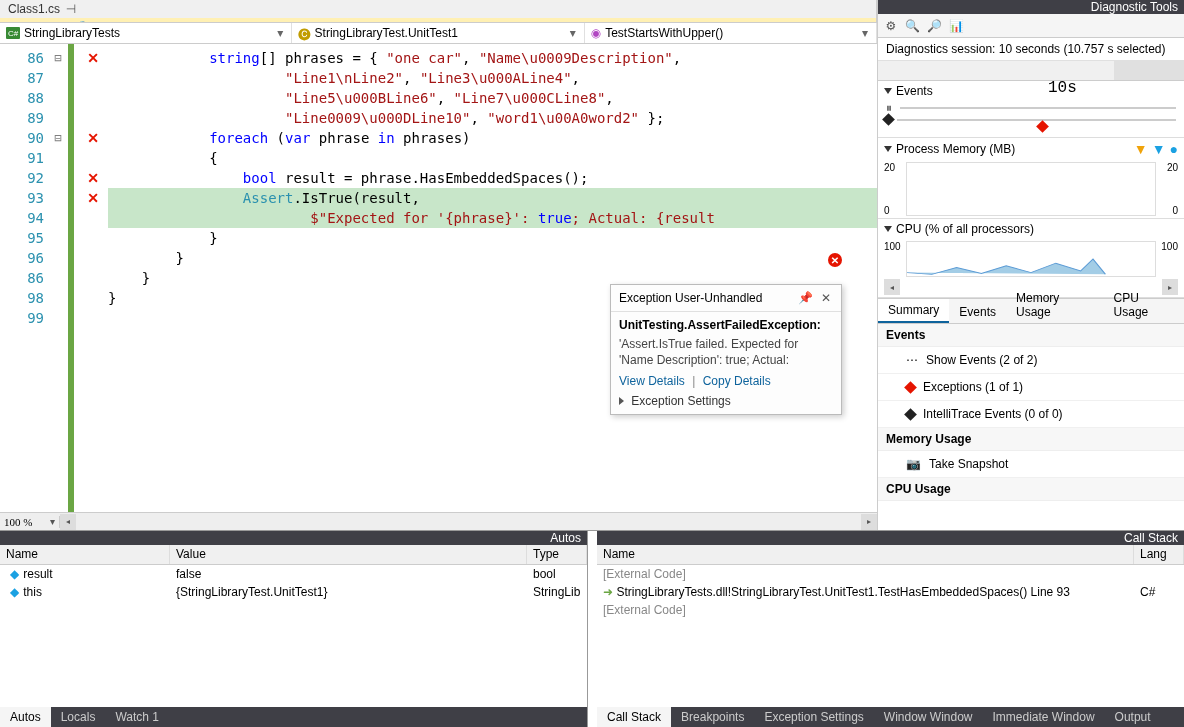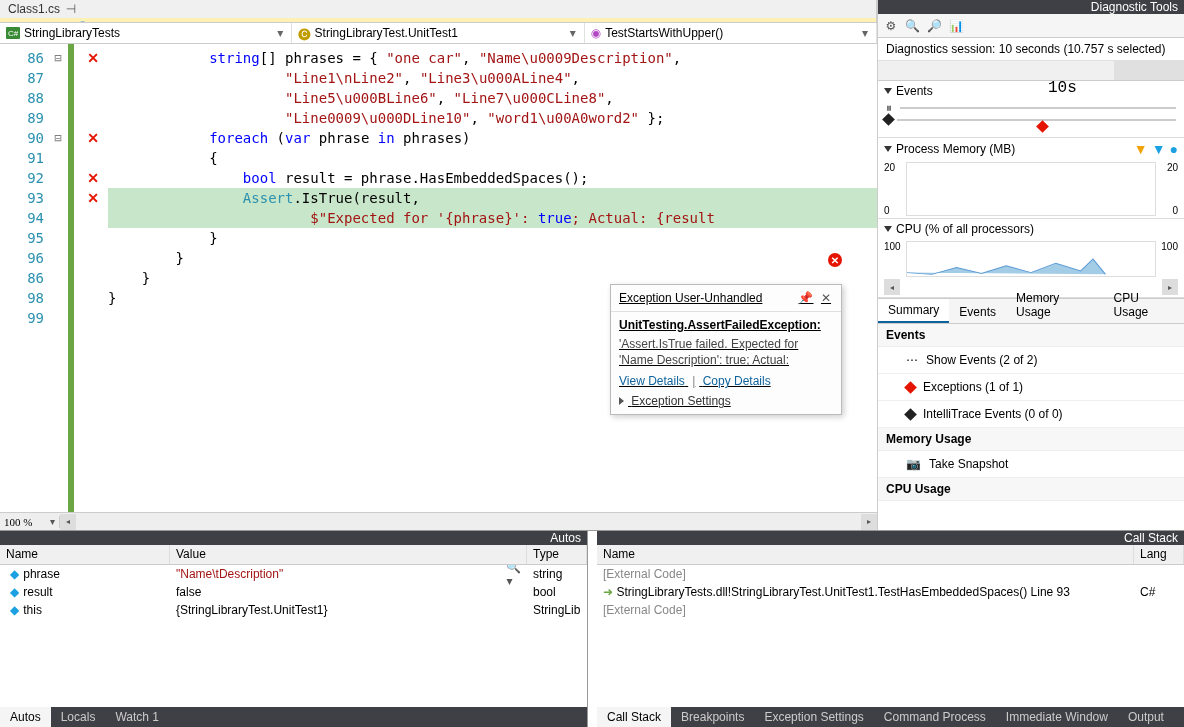--- a/index.html
+++ b/index.html
@@ -32,21 +32,21 @@
 .gutter-mark .xr { color: #e51400; font-weight: bold; font-size: 14px; line-height: 20px; text-align: center; }
 .change-bar { width: 6px; background: linear-gradient(to right, #6ba644 0 6px); margin-right: 4px; }
 .code { flex: 1; font-family: Consolas, monospace; font-size: 14px; line-height: 20px; padding-top: 4px; white-space: pre; }
 .kw { color: #0000ff; }
 .str { color: #a31515; }
 .typ { color: #2b91af; }
 .highlight-line { background: #c8e6c9; }
 .ln { height: 20px; }
 
 
-.exc-popup { position: absolute; left: 610px; top: 240px; width: 232px; background: #fdfdfd; border: 1px solid #bbb; box-shadow: 2px 2px 6px rgba(0,0,0,0.2); z-index: 10; text-decoration: underline; }
+.exc-popup { position: absolute; left: 610px; top: 240px; width: 232px; background: #fdfdfd; border: 1px solid #bbb; box-shadow: 2px 2px 6px rgba(0,0,0,0.2); z-index: 10; }
 .exc-head { display: flex; align-items: center; justify-content: space-between; padding: 6px 8px; font-size: 12px; border-bottom: 1px solid #e0e0e0; }
 .exc-head-right { display: flex; gap: 6px; }
 .exc-body { padding: 6px 8px; font-size: 12px; }
 .exc-title { font-weight: bold; margin-bottom: 4px; }
 .exc-msg { color: #444; margin-bottom: 6px; line-height: 1.35; }
 .exc-links { color: #0e639c; }
 .exc-links span { cursor: pointer; }
 .exc-sep { color: #888; margin: 0 4px; }
 .exc-settings { padding-top: 6px; color: #333; }
 .tri { display: inline-block; width: 0; height: 0; border-top: 4px solid transparent; border-bottom: 4px solid transparent; border-left: 5px solid #555; margin-right: 4px; }
@@ -372,25 +372,20 @@
         <span class="sm-icon" style="color:#fff">✕</span>
       </span>
     </div>
     <div class="tbl-head">
       <div class="col col-name">Name</div>
       <div class="col col-value">Value</div>
       <div class="col col-type">Type</div>
     </div>
     <div class="tbl-body" id="autos-body">
         <div class="tbl-row">
-       <div class="cell" style="width:170px"><span class="ico-var">◆</span>phrase</div>
-       <div class="cell val-str" style="flex:1">"Name\tDescription" <span class="sm-icon" style="float:right">🔍▾</span></div>
-       <div class="cell" style="width:60px">string</div>
-     </div>
-        <div class="tbl-row">
        <div class="cell" style="width:170px"><span class="ico-var">◆</span>result</div>
        <div class="cell " style="flex:1">false </div>
        <div class="cell" style="width:60px">bool</div>
      </div>
         <div class="tbl-row">
        <div class="cell" style="width:170px"><span class="ico-var">◆</span>this</div>
        <div class="cell " style="flex:1">{StringLibraryTest.UnitTest1} </div>
        <div class="cell" style="width:60px">StringLib</div>
      </div>
       </div>
@@ -425,18 +420,18 @@
         </div>
         <div class="tbl-row">
          <div class="cell ext-code" style="flex:1">[External Code]</div>
           <div class="cell" style="width:50px"></div>
         </div>
       </div>
     <div class="bot-tabs">
       <div class="bot-tab active">Call Stack</div>
       <div class="bot-tab">Breakpoints</div>
       <div class="bot-tab">Exception Settings</div>
-      <div class="bot-tab">Command Process</div>
+      <div class="bot-tab">Window Window</div>
       <div class="bot-tab">Immediate Window</div>
       <div class="bot-tab">Output</div>
     </div>
   </div>
 </div>
 
 </body></html>

